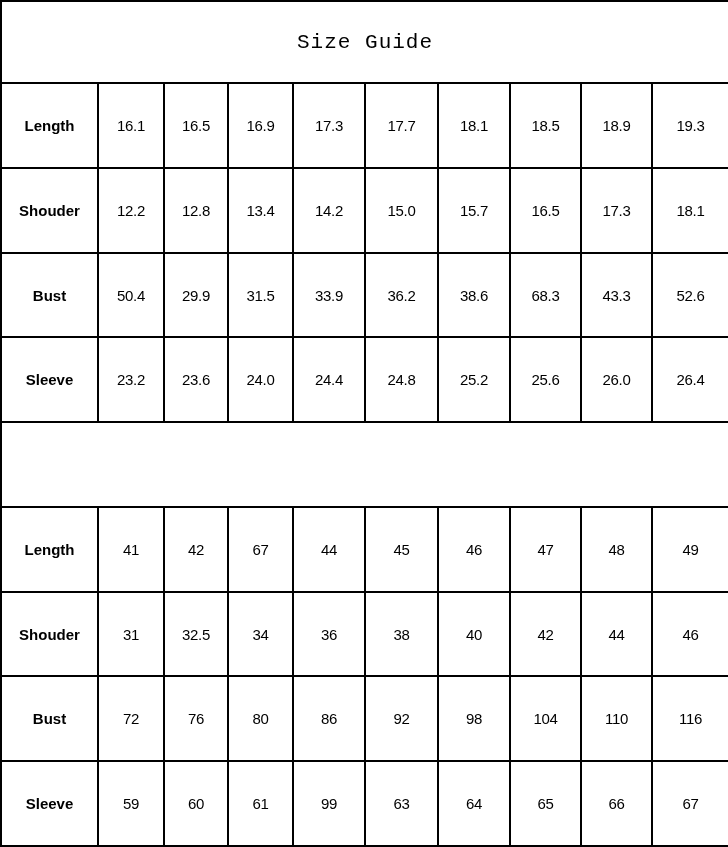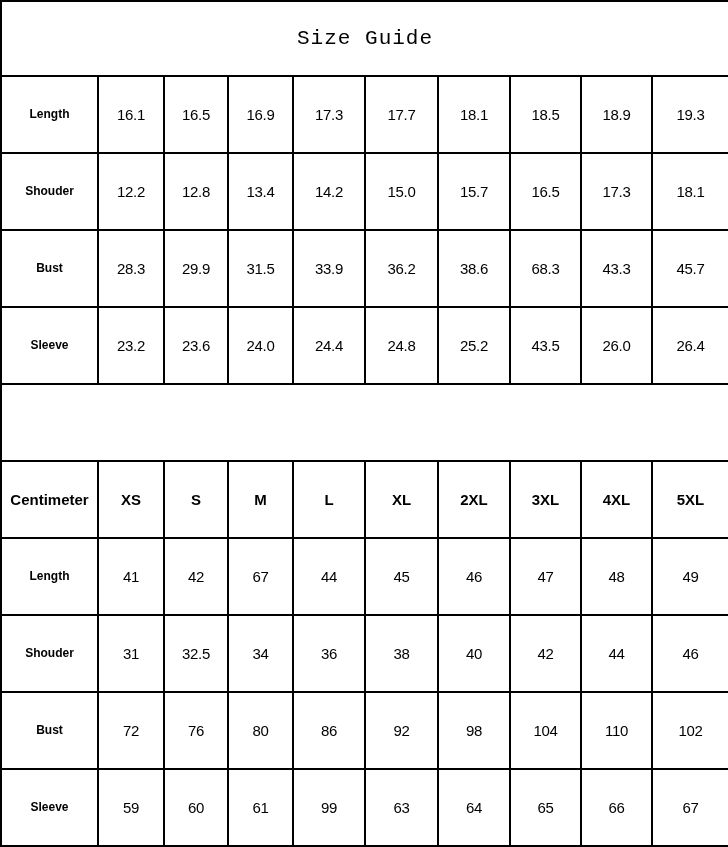--- a/index.html
+++ b/index.html
@@ -38,21 +38,21 @@
     letter-spacing: 1px;
   }
   td.h {
     font-family: "Liberation Sans", sans-serif;
     font-weight: bold;
     font-size: 15px;
   }
   td.lbl {
     font-family: "Liberation Sans", sans-serif;
     font-weight: bold;
-    font-size: 12px;
+    font-size: 15px;
   }
   td.v {
     font-family: "Liberation Sans", sans-serif;
     font-weight: normal;
     font-size: 15px;
     letter-spacing: -0.3px;
   }
   td.footer {
     font-family: "Liberation Mono", "DejaVu Sans Mono", monospace;
     font-size: 15px;
@@ -104,60 +104,48 @@
         <td class="v">14.2</td>
         <td class="v">15.0</td>
         <td class="v">15.7</td>
         <td class="v">16.5</td>
         <td class="v">17.3</td>
         <td class="v">18.1</td>
       </tr>
 
       <tr class="body-row">
         <td class="lbl">Bust</td>
-        <td class="v">28.3</td>
+        <td class="v">50.4</td>
         <td class="v">29.9</td>
         <td class="v">31.5</td>
         <td class="v">33.9</td>
         <td class="v">36.2</td>
         <td class="v">38.6</td>
         <td class="v">68.3</td>
         <td class="v">43.3</td>
-        <td class="v">45.7</td>
+        <td class="v">52.6</td>
       </tr>
 
       <tr class="body-row">
         <td class="lbl">Sleeve</td>
         <td class="v">23.2</td>
         <td class="v">23.6</td>
         <td class="v">24.0</td>
         <td class="v">24.4</td>
         <td class="v">24.8</td>
         <td class="v">25.2</td>
-        <td class="v">43.5</td>
+        <td class="v">25.6</td>
         <td class="v">26.0</td>
         <td class="v">26.4</td>
       </tr>
 
       <tr class="body-row">
         <td colspan="10"></td>
       </tr>
 
-      <tr class="body-row">
-        <td class="h">Centimeter</td>
-        <td class="h">XS</td>
-        <td class="h">S</td>
-        <td class="h">M</td>
-        <td class="h">L</td>
-        <td class="h">XL</td>
-        <td class="h">2XL</td>
-        <td class="h">3XL</td>
-        <td class="h">4XL</td>
-        <td class="h">5XL</td>
-      </tr>
 
       <tr class="body-row">
         <td class="lbl">Length</td>
         <td class="v">41</td>
         <td class="v">42</td>
         <td class="v">67</td>
         <td class="v">44</td>
         <td class="v">45</td>
         <td class="v">46</td>
         <td class="v">47</td>
@@ -181,21 +169,21 @@
       <tr class="body-row">
         <td class="lbl">Bust</td>
         <td class="v">72</td>
         <td class="v">76</td>
         <td class="v">80</td>
         <td class="v">86</td>
         <td class="v">92</td>
         <td class="v">98</td>
         <td class="v">104</td>
         <td class="v">110</td>
-        <td class="v">102</td>
+        <td class="v">116</td>
       </tr>
 
       <tr class="body-row">
         <td class="lbl">Sleeve</td>
         <td class="v">59</td>
         <td class="v">60</td>
         <td class="v">61</td>
         <td class="v">99</td>
         <td class="v">63</td>
         <td class="v">64</td>

